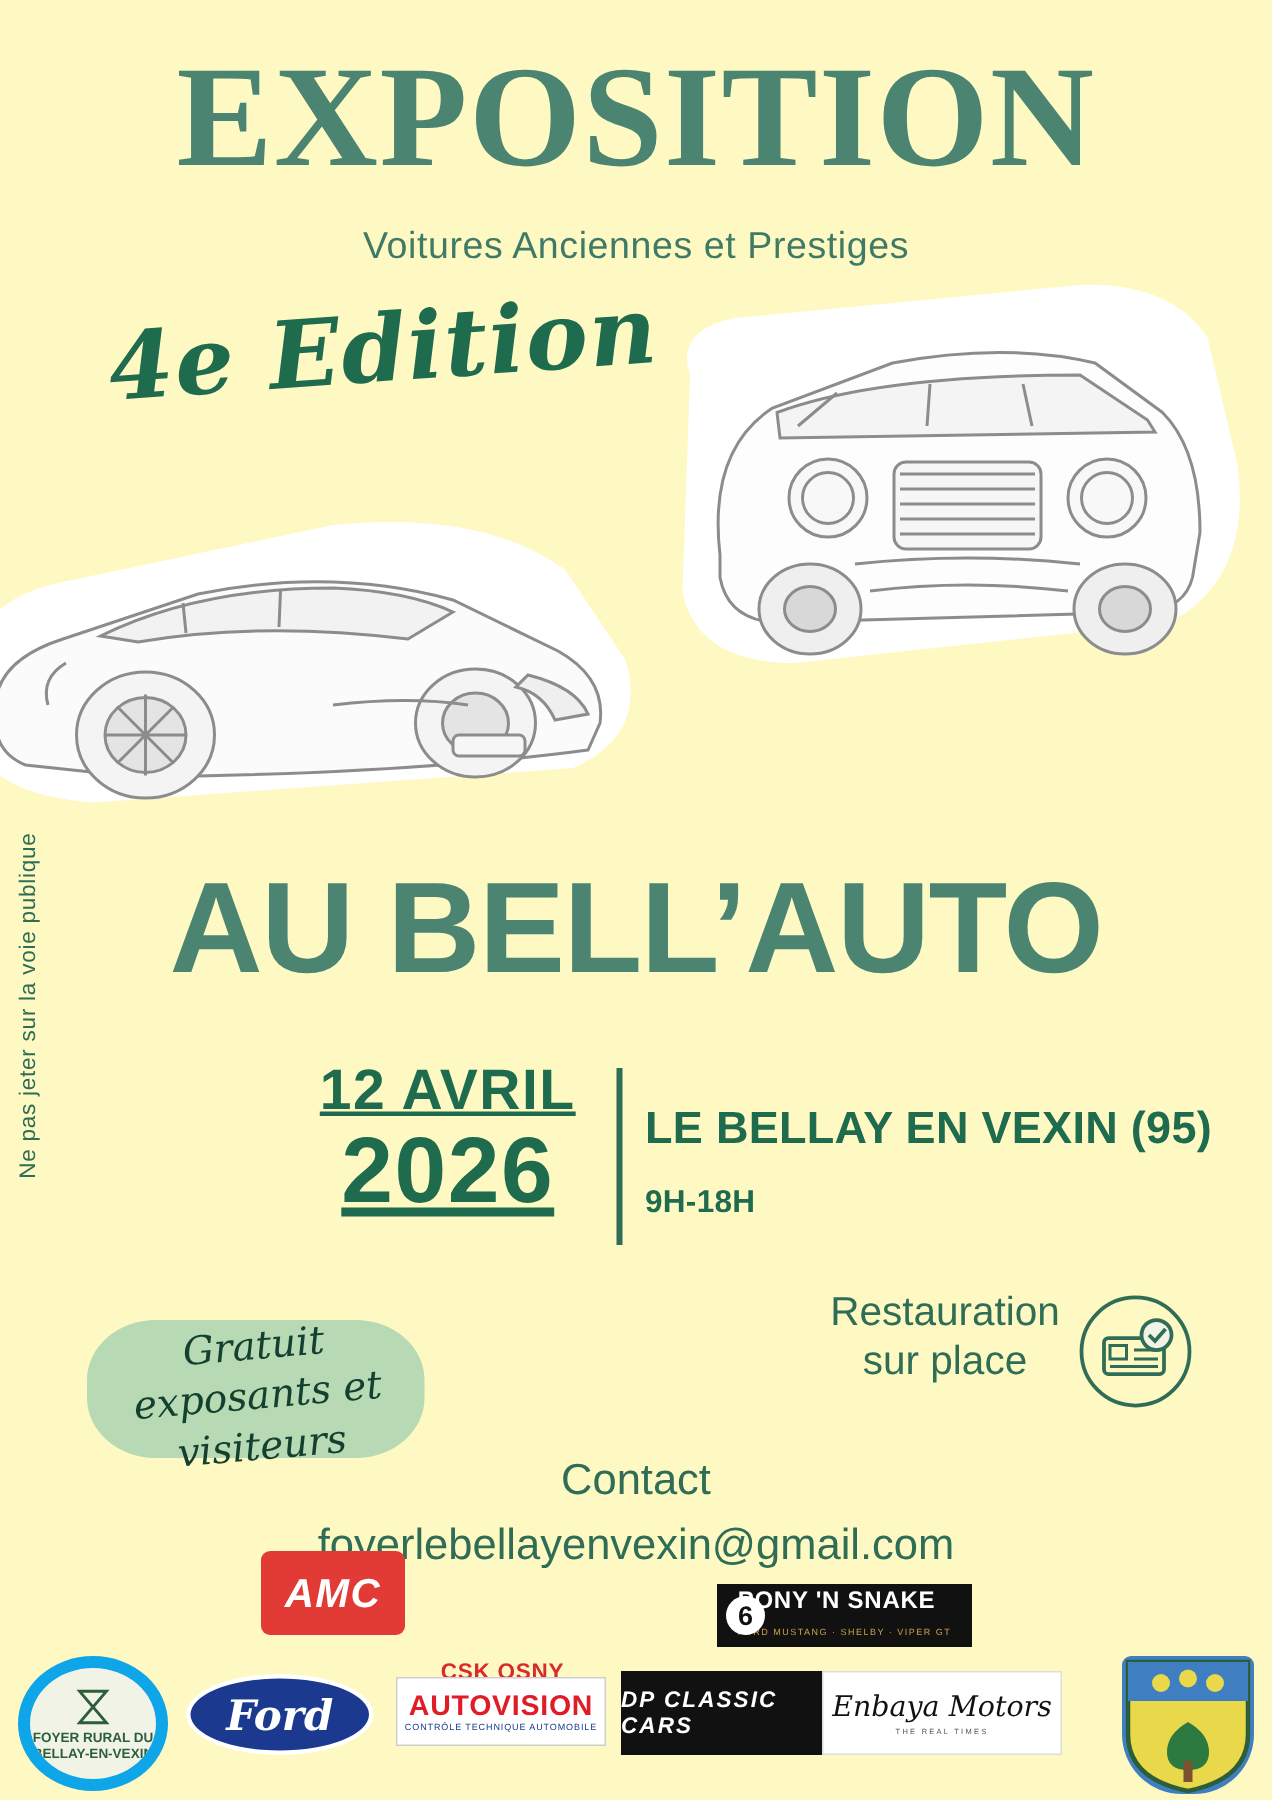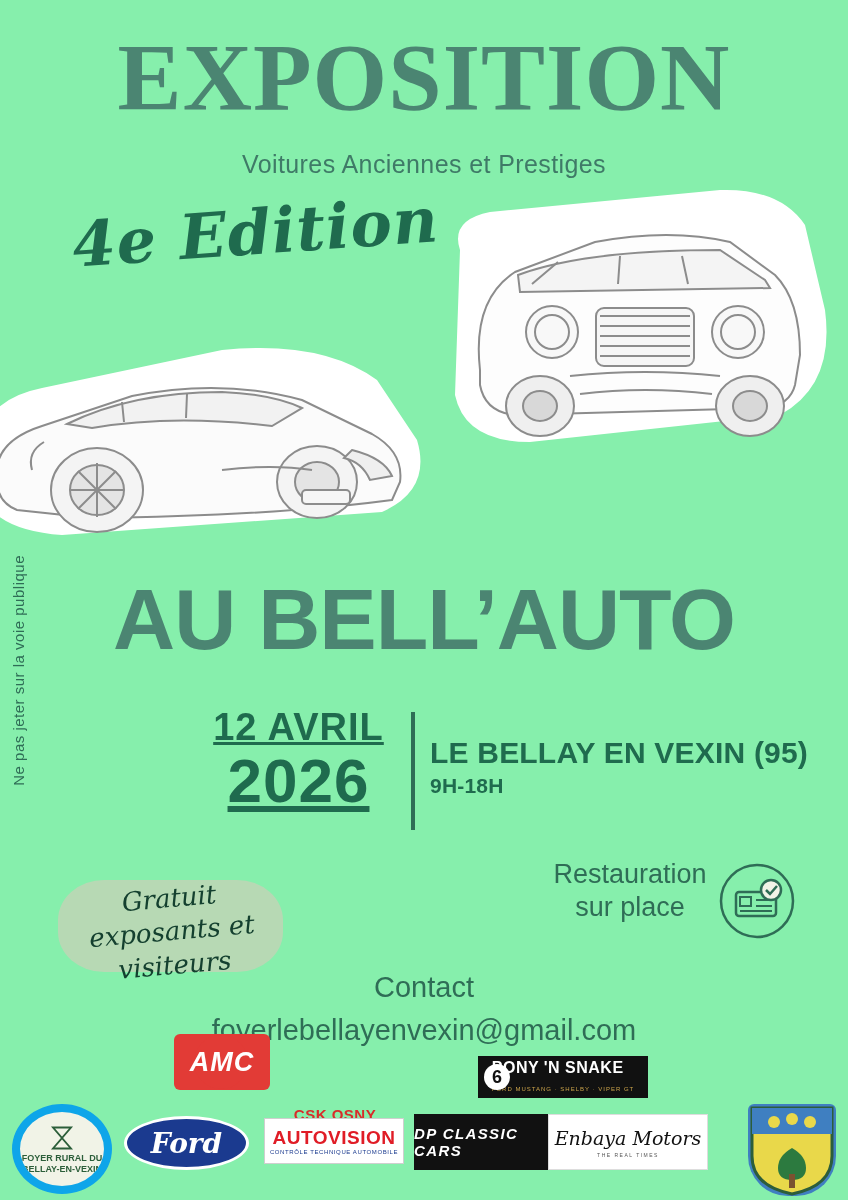--- a/index.html
+++ b/index.html
@@ -10,21 +10,21 @@
     width: 848px;
     height: 1200px;
     background: #f2f4e8;
     font-family: "Liberation Sans", sans-serif;
     overflow: hidden;
     position: relative;
   }
   .poster {
     position: absolute;
     inset: 0;
-    background: #86efac;
+    background: #fef9c3;
   }
 
   
   .title-main {
     position: absolute;
     top: 28px;
     left: 0;
     width: 848px;
     text-align: center;
     font-family: "Liberation Serif", serif;
@@ -142,21 +142,21 @@
     color: #1f6b4e;
   }
   .loc-city {
     font-size: 30px;
     font-weight: 700;
     letter-spacing: .2px;
   }
   .loc-hours {
     font-size: 21px;
     font-weight: 700;
-    margin-top: 4px;
+    margin-top: 20px;
     letter-spacing: .2px;
   }
 
   
   .free-badge {
     position: absolute;
     top: 880px;
     left: 58px;
     width: 225px;
     height: 92px;

